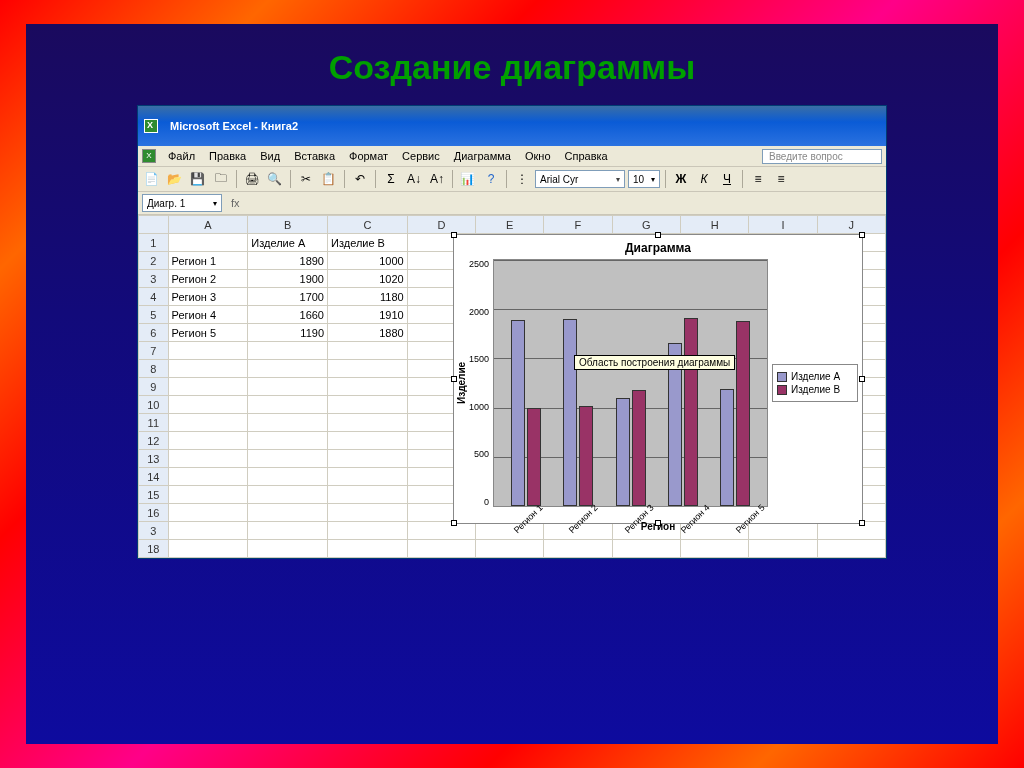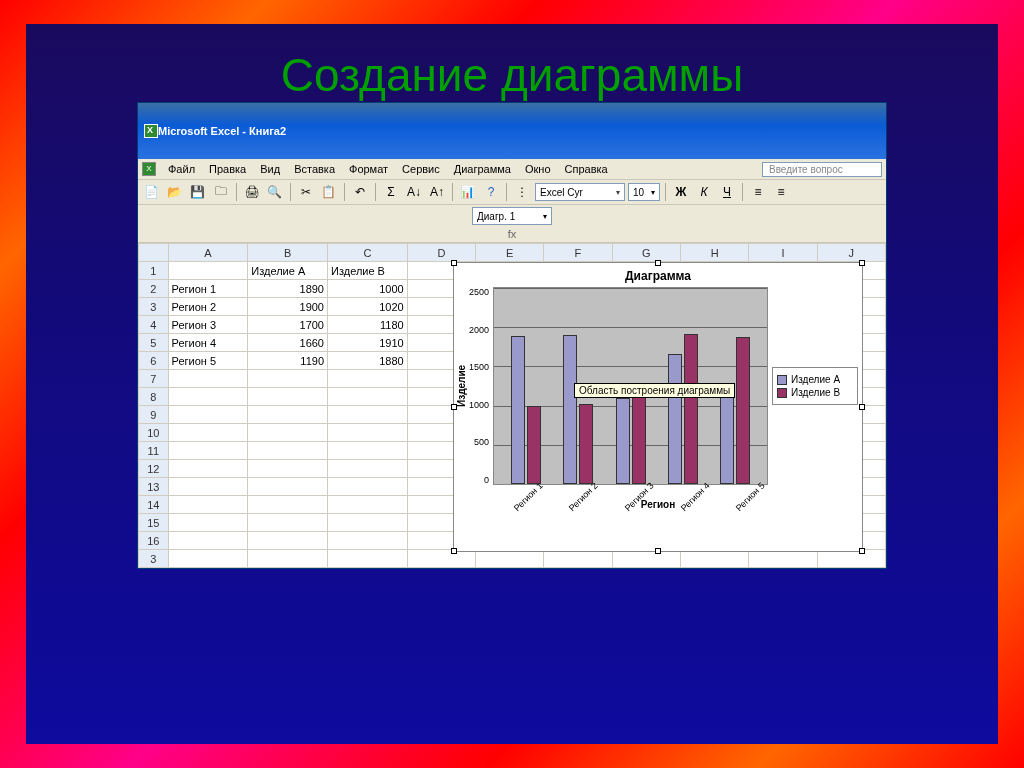--- a/index.html
+++ b/index.html
@@ -11,23 +11,24 @@
     overflow: hidden;
   }
   .slide {
     width: 100%; height: 100%;
     background: linear-gradient(to bottom, #1a0a5e 0%, #120a7a 40%, #0e0b9e 100%);
     padding: 24px 0 0 0;
     position: relative;
   }
   .slide-title {
     color: #00a000;
-    font-size: 46px;
+    font-size: 34px;
     text-align: center;
-    font-weight: normal;
+    font-weight: bold;
+    margin-bottom: 18px;
   }
   .subtitle {
     color: #ffff00;
     font-size: 24px;
     text-align: center;
     line-height: 1.3;
     margin: 0 40px 22px 40px;
   }
   
   .excel {
@@ -35,24 +36,24 @@
     margin: 0 auto;
     background: #ece9d8;
     font-family: Tahoma, sans-serif;
     font-size: 11px;
     color: #000;
     border: 1px solid #003c74;
   }
   .titlebar {
     background: linear-gradient(to bottom, #3a6ea5 0%, #0a5bd6 40%, #2b72e0 100%);
     color: #fff;
-    padding: 21px 6px;
+    padding: 13px 6px;
     display: flex;
     align-items: center;
-    gap: 0;
+    gap: 12px;
     font-weight: bold;
     font-size: 11px;
   }
   .xls-icon {
     width: 14px; height: 14px;
     background: #2f8b2f;
     border: 1px solid #fff;
     display: inline-block;
     position: relative;
   }
@@ -90,21 +91,21 @@
     display: flex; align-items:center; justify-content:center;
     font-size: 12px;
   }
   .sep { width:1px; height:18px; background:#aca899; margin:0 2px; }
   .font-sel { border:1px solid #7f9db9; background:#fff; padding:1px 4px; width:90px; height:18px; font-size:10px; display:flex; align-items:center; }
   .font-sel .ar { margin-left:auto; font-size:8px; color:#444; }
   .sz-sel { border:1px solid #7f9db9; background:#fff; padding:1px 4px; width:32px; height:18px; font-size:10px; display:flex; align-items:center; }
   .bold { font-weight:bold; } .ital { font-style:italic; } .under { text-decoration:underline; }
   .fmla-bar {
     background:#ece9d8; display:flex; align-items:center;
-    border-bottom:1px solid #cac6b8; padding:2px 4px; gap:3px;flex-direction:column;
+    border-bottom:1px solid #cac6b8; padding:2px 4px; gap:3px;
   }
   .name-box { border:1px solid #7f9db9; background:#fff; padding:1px 4px; width:80px; height:18px; font-size:10px; display:flex; align-items:center; }
   .fx { color:#666; padding:0 6px; }
   .grid-wrap { position:relative; background:#fff; }
   table.grid { border-collapse:collapse; width:100%; table-layout:fixed; }
   table.grid th, table.grid td {
     border:1px solid #d0cdc0;
     font-size:11px;
     height:18px;
     padding:0 3px;
@@ -127,21 +128,21 @@
     position:absolute;
     left: 315px; top: 19px;
     width: 410px; height: 290px;
     background:#fff;
     border:1px solid #888;
   }
   .chart-obj .handle {
     position:absolute; width:6px; height:6px; background:#fff; border:1px solid #000;
   }
   .chart-title { text-align:center; font-weight:bold; font-size:12px; margin:6px 0 4px; }
-  .chart-body { display:flex; height:198px; }
+  .chart-body { display:flex; height:248px; }
   .y-axis-label {
     writing-mode: vertical-rl; transform: rotate(180deg);
     font-size:10px; font-weight:bold; text-align:center; padding:2px;
   }
   .plot {
     flex:1; position:relative; border:1px solid #888; margin:0 4px 0 2px;
     background:#c0c0c0;
     display:flex; align-items:flex-end; justify-content:space-around;
     padding:0 6px;
   }
@@ -207,21 +208,21 @@
       <span class="sep"></span>
       <span class="tbtn">Σ</span>
       <span class="tbtn">A↓</span>
       <span class="tbtn">A↑</span>
       <span class="sep"></span>
       <span class="tbtn">📊</span>
       <span class="tbtn" style="color:#2266cc">?</span>
       <span class="sep"></span>
       <span class="tbtn">⋮</span>
       <span class="font-sel">
-        <span>Excel Cyr</span>
+        <span>Arial Cyr</span>
         <span class="ar">▾</span>
       </span>
       <span class="sz-sel">
         <span>10</span>
         <span class="ar" style="margin-left:auto;font-size:8px">▾</span>
       </span>
       <span class="sep"></span>
       <span class="tbtn bold">Ж</span>
       <span class="tbtn ital">К</span>
       <span class="tbtn under">Ч</span>
@@ -470,20 +471,33 @@
               <td class=""></td>
               <td class=""></td>
               <td class=""></td>
               <td class=""></td>
               <td class=""></td>
               <td class=""></td>
               <td class=""></td>
             </tr>
             <tr>
               <th class="rowh">3</th>
+              <td class=""></td>
+              <td class=""></td>
+              <td class=""></td>
+              <td class=""></td>
+              <td class=""></td>
+              <td class=""></td>
+              <td class=""></td>
+              <td class=""></td>
+              <td class=""></td>
+              <td class=""></td>
+            </tr>
+            <tr>
+              <th class="rowh">18</th>
               <td class=""></td>
               <td class=""></td>
               <td class=""></td>
               <td class=""></td>
               <td class=""></td>
               <td class=""></td>
               <td class=""></td>
               <td class=""></td>
               <td class=""></td>
               <td class=""></td>

